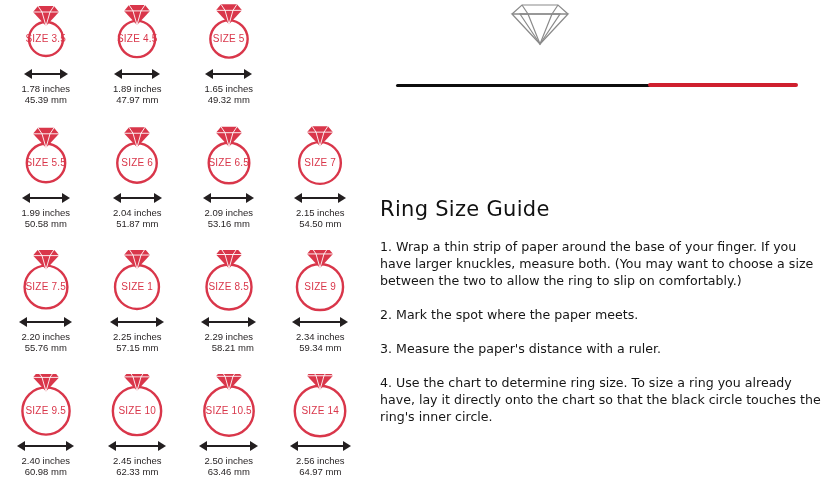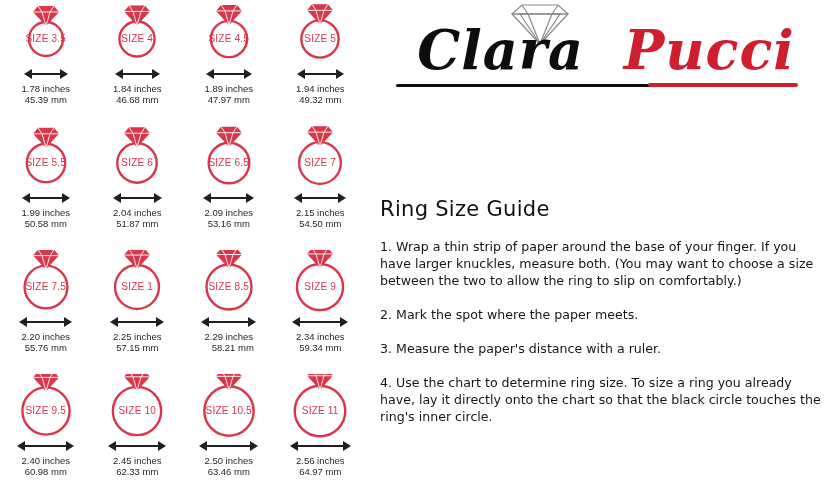--- a/index.html
+++ b/index.html
@@ -182,37 +182,20 @@
           <div class="arrow-head left" style="left: 22px;"></div>
           <div class="arrow-line" style="left: 29px; width: 30px;"></div>
           <div class="arrow-head right" style="left: 58px;"></div>
         </div>
         <div class="meas">1.78 inches</div>
         <div class="meas" style="margin-top: 0px;">45.39 mm</div>
       </div>
       <div class="size-cell">
         <div class="ring-art">
           <svg width="88" height="64" viewBox="0 0 88 64">
-            <circle cx="44" cy="37" r="17.55" fill="none" stroke="#d9364a" stroke-width="2.4"></circle>
-            <path d="M31 9.45 L36 3.4499999999999993 L52 3.4499999999999993 L57 9.45 L44 23.45 Z" fill="#d9364a"></path>
-            <path d="M31 9.45 L57 9.45 M36 3.4499999999999993 L40 9.45 M52 3.4499999999999993 L48 9.45 M40 9.45 L44 23.45 M48 9.45 L44 23.45" stroke="#ffffff" stroke-width="0.9" fill="none"></path>
-          </svg>
-          <div class="ring-label" style="top: 31px;">SIZE 4</div>
-        </div>
-        <div class="arrow-wrap">
-          <div class="arrow-head left" style="left: 21.45px;"></div>
-          <div class="arrow-line" style="left: 28.45px; width: 31.1px;"></div>
-          <div class="arrow-head right" style="left: 58.55px;"></div>
-        </div>
-        <div class="meas">1.84 inches</div>
-        <div class="meas" style="margin-top: 0px;">46.68 mm</div>
-      </div>
-      <div class="size-cell">
-        <div class="ring-art">
-          <svg width="88" height="64" viewBox="0 0 88 64">
             <circle cx="44" cy="37" r="18.1" fill="none" stroke="#d9364a" stroke-width="2.4"></circle>
             <path d="M31 8.899999999999999 L36 2.8999999999999986 L52 2.8999999999999986 L57 8.899999999999999 L44 22.9 Z" fill="#d9364a"></path>
             <path d="M31 8.899999999999999 L57 8.899999999999999 M36 2.8999999999999986 L40 8.899999999999999 M52 2.8999999999999986 L48 8.899999999999999 M40 8.899999999999999 L44 22.9 M48 8.899999999999999 L44 22.9" stroke="#ffffff" stroke-width="0.9" fill="none"></path>
           </svg>
           <div class="ring-label" style="top: 31px;">SIZE 4.5</div>
         </div>
         <div class="arrow-wrap">
           <div class="arrow-head left" style="left: 20.9px;"></div>
           <div class="arrow-line" style="left: 27.9px; width: 32.2px;"></div>
           <div class="arrow-head right" style="left: 59.1px;"></div>
@@ -227,21 +210,21 @@
             <path d="M31 8.350000000000001 L36 2.3500000000000014 L52 2.3500000000000014 L57 8.350000000000001 L44 22.35 Z" fill="#d9364a"></path>
             <path d="M31 8.350000000000001 L57 8.350000000000001 M36 2.3500000000000014 L40 8.350000000000001 M52 2.3500000000000014 L48 8.350000000000001 M40 8.350000000000001 L44 22.35 M48 8.350000000000001 L44 22.35" stroke="#ffffff" stroke-width="0.9" fill="none"></path>
           </svg>
           <div class="ring-label" style="top: 31px;">SIZE 5</div>
         </div>
         <div class="arrow-wrap">
           <div class="arrow-head left" style="left: 20.35px;"></div>
           <div class="arrow-line" style="left: 27.35px; width: 33.3px;"></div>
           <div class="arrow-head right" style="left: 59.65px;"></div>
         </div>
-        <div class="meas">1.94 inches</div>
+        <div class="meas">1.65 inches</div>
         <div class="meas" style="margin-top: 0px;">49.32 mm</div>
       </div>
     </div>
     <div class="size-row">
       <div class="size-cell">
         <div class="ring-art">
           <svg width="88" height="64" viewBox="0 0 88 64">
             <circle cx="44" cy="37" r="19.2" fill="none" stroke="#d9364a" stroke-width="2.4"></circle>
             <path d="M31 7.800000000000001 L36 1.8000000000000007 L52 1.8000000000000007 L57 7.800000000000001 L44 21.8 Z" fill="#d9364a"></path>
             <path d="M31 7.800000000000001 L57 7.800000000000001 M36 1.8000000000000007 L40 7.800000000000001 M52 1.8000000000000007 L48 7.800000000000001 M40 7.800000000000001 L44 21.8 M48 7.800000000000001 L44 21.8" stroke="#ffffff" stroke-width="0.9" fill="none"></path>
@@ -430,21 +413,21 @@
         <div class="meas">2.50 inches</div>
         <div class="meas" style="margin-top: 0px;">63.46 mm</div>
       </div>
       <div class="size-cell">
         <div class="ring-art">
           <svg width="88" height="64" viewBox="0 0 88 64">
             <circle cx="44" cy="37" r="25.25" fill="none" stroke="#d9364a" stroke-width="2.4"></circle>
             <path d="M31 1.75 L36 -4.25 L52 -4.25 L57 1.75 L44 15.75 Z" fill="#d9364a"></path>
             <path d="M31 1.75 L57 1.75 M36 -4.25 L40 1.75 M52 -4.25 L48 1.75 M40 1.75 L44 15.75 M48 1.75 L44 15.75" stroke="#ffffff" stroke-width="0.9" fill="none"></path>
           </svg>
-          <div class="ring-label" style="top: 31px;">SIZE 11</div>
+          <div class="ring-label" style="top: 31px;">SIZE 14</div>
         </div>
         <div class="arrow-wrap">
           <div class="arrow-head left" style="left: 13.75px;"></div>
           <div class="arrow-line" style="left: 20.75px; width: 46.5px;"></div>
           <div class="arrow-head right" style="left: 66.25px;"></div>
         </div>
         <div class="meas">2.56 inches</div>
         <div class="meas" style="margin-top: 0px;">64.97 mm</div>
       </div>
     </div>
@@ -459,23 +442,20 @@
           <path d="M14 12 L34 42 L54 12 Z"></path>
           <path d="M14 12 L54 12"></path>
           <path d="M6 12 L34 42 L62 12 Z"></path>
           <path d="M6 12 L16 3 L52 3 L62 12"></path>
           <path d="M16 3 L22 12 M52 3 L46 12"></path>
           <path d="M22 12 L34 42 L46 12"></path>
           <path d="M6 12 L22 12 M46 12 L62 12"></path>
         </g>
       </svg>
     </div>
-    <div id="brand-name">
-      <span id="brand-first">Clara</span><span>&nbsp;&nbsp;</span><span id="brand-second">Pucci</span>
-    </div>
     <div id="brand-underline"></div>
   </div>
 
   <h1 id="guide-title">Ring Size Guide</h1>
 
   <p class="guide-step">1.  Wrap a thin strip of paper around the base of your finger. If you have larger knuckles, measure both. (You may want to choose a size between the two to allow the ring to slip on comfortably.)</p>
   <p class="guide-step">2.  Mark the spot where the paper meets.</p>
   <p class="guide-step">3.  Measure the paper's distance with a ruler.</p>
   <p class="guide-step">4.  Use the chart to determine ring size. To size a ring you already have, lay it directly onto the chart so that the black circle touches the ring's inner circle.</p>
 

